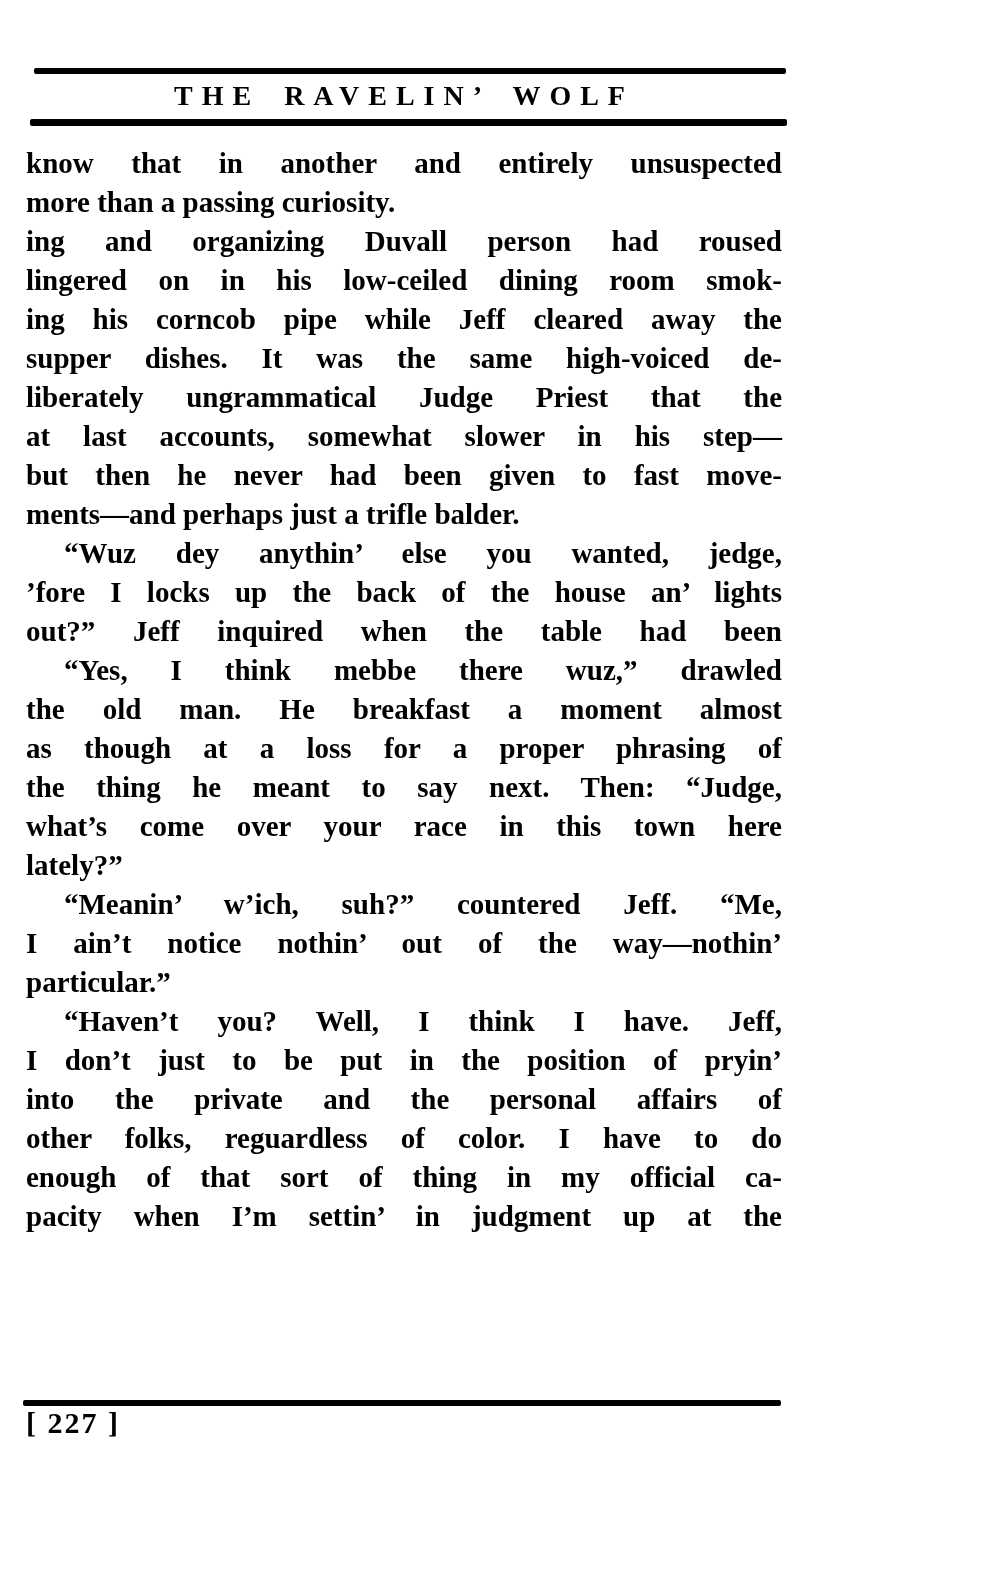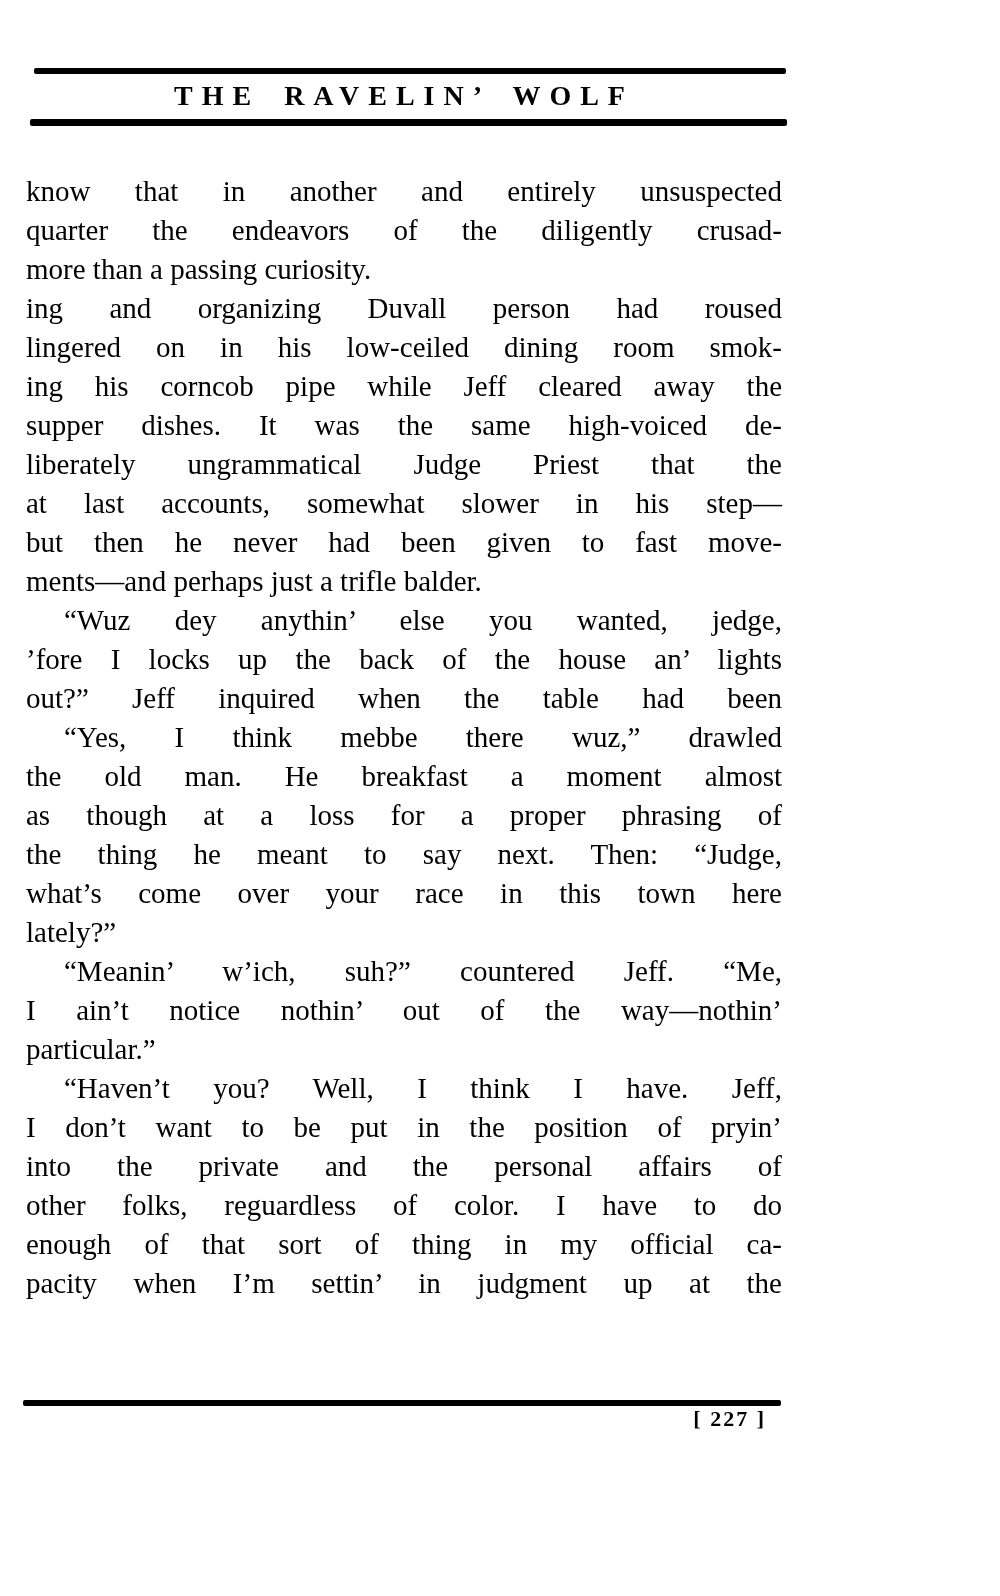--- a/index.html
+++ b/index.html
@@ -34,60 +34,58 @@
     letter-spacing: 9px;
     word-spacing: 8px;
     white-space: nowrap;
   }
   .page-body {
     position: absolute;
     left: 26px;
     top: 144px;
     width: 756px;
     font-size: 29px;
-    font-weight: normal;
+    font-weight: bold;
     line-height: 39px;
-    margin-top: 28px;
   }
   .line {
     height: 39px;
     text-align: justify;
     text-align-last: justify;
   }
   .line.indent {
     text-indent: 38px;
   }
   .line.para-end {
     text-align-last: left;
   }
   .page-number {
     position: absolute;
     left: 26px;
     top: 1406px;
     width: 740px;
-    text-align: right;
-    font-size: 22px;
+    text-align: left;
+    font-size: 30px;
     font-weight: bold;
     letter-spacing: 2px;
   }
 </style>
 </head>
 <body>
 
 <div class="page">
 
   <div class="rule rule-top"></div>
 
   <div class="running-head">THE RAVELIN’ WOLF</div>
 
   <div class="rule rule-mid"></div>
 
   <div class="page-body">
       <div class="line">know that in another and entirely unsuspected</div>
-      <div class="line">quarter the endeavors of the diligently crusad-</div>
       <div class="line para-end">more than a passing curiosity.</div>
       <div class="line">ing and organizing Duvall person had roused</div>
       <div class="line">lingered on in his low-ceiled dining room smok-</div>
       <div class="line">ing his corncob pipe while Jeff cleared away the</div>
       <div class="line">supper dishes.  It was the same high-voiced de-</div>
       <div class="line">liberately ungrammatical Judge Priest that the</div>
       <div class="line">at last accounts, somewhat slower in his step—</div>
       <div class="line">but then he never had been given to fast move-</div>
       <div class="line para-end">ments—and perhaps just a trifle balder.</div>
       <div class="line indent">“Wuz dey anythin’ else you wanted, jedge,</div>
@@ -96,21 +94,21 @@
       <div class="line indent">“Yes, I think mebbe there wuz,” drawled</div>
       <div class="line">the old man.  He breakfast a moment almost</div>
       <div class="line">as though at a loss for a proper phrasing of</div>
       <div class="line">the thing he meant to say next.  Then:  “Judge,</div>
       <div class="line">what’s come over your race in this town here</div>
       <div class="line para-end">lately?”</div>
       <div class="line indent">“Meanin’ w’ich, suh?” countered Jeff.  “Me,</div>
       <div class="line">I ain’t notice nothin’ out of the way—nothin’</div>
       <div class="line para-end">particular.”</div>
       <div class="line indent">“Haven’t you?  Well, I think I have.  Jeff,</div>
-      <div class="line">I don’t want to be put in the position of pryin’</div>
+      <div class="line">I don’t just to be put in the position of pryin’</div>
       <div class="line">into the private and the personal affairs of</div>
       <div class="line">other folks, reguardless of color.  I have to do</div>
       <div class="line">enough of that sort of thing in my official ca-</div>
       <div class="line">pacity when I’m settin’ in judgment up at the</div>
     </div>
 
   <div class="rule rule-footer"></div>
 
   <div class="page-number">[ 227 ]</div>
 

